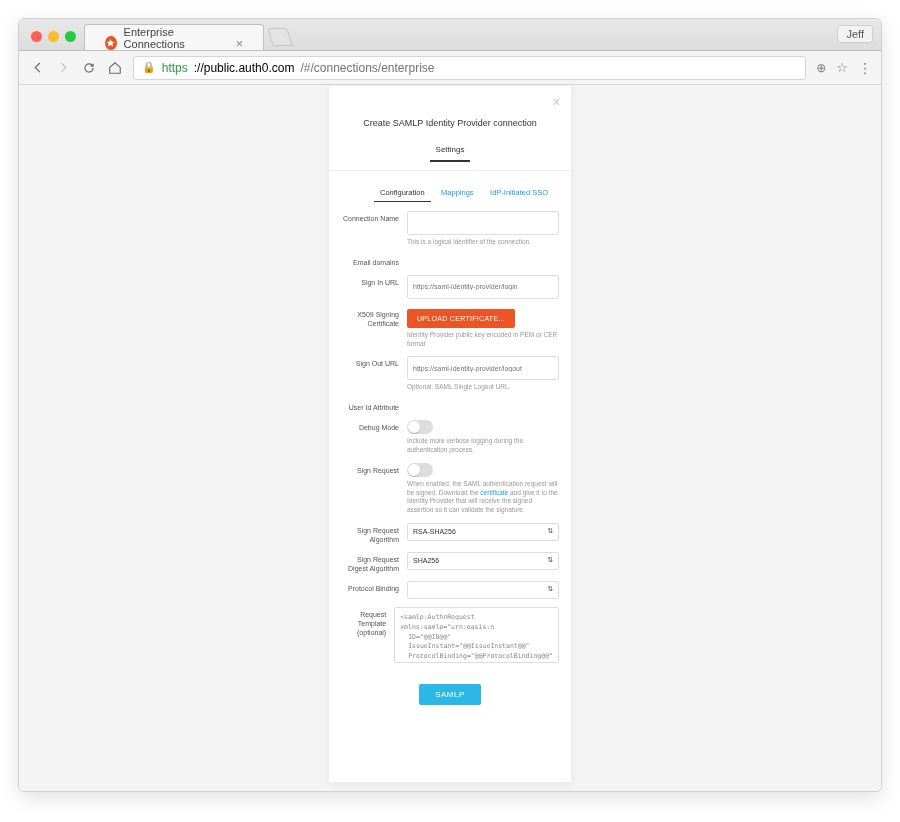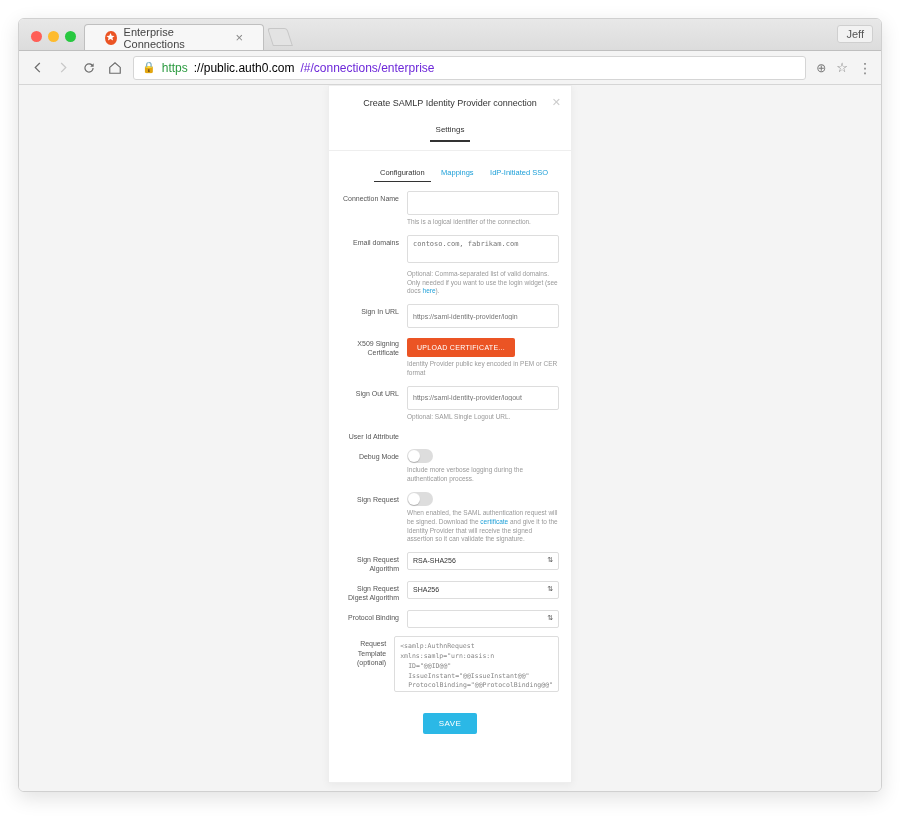--- a/index.html
+++ b/index.html
@@ -34,21 +34,21 @@
   .traffic-lights { display:flex; gap:6px; align-items:center; padding:8px 8px 8px 4px; }
   .traffic-lights span { width:11px; height:11px; border-radius:50%; display:block; }
   .tl-red{background:#ff5f57;} .tl-yellow{background:#febb2e;} .tl-green{background:#28c840;}
   .tab {
     background:#f7f7f7;
     border:1px solid #bfbfbf;
     border-bottom:none;
     border-radius:4px 4px 0 0;
     height:26px;
     display:flex;
-    align-items:center;
+    align-items:flex-end;
     padding:0 20px;
     font-size:11px;
     color:#444;
     gap:7px;
     max-width:180px;
   }
   .tab .favicon { width:14px;height:14px;border-radius:50%;background:#eb5424;display:flex;align-items:center;justify-content:center; }
   .tab .favicon svg{width:9px;height:9px;}
   .tab .close-x { margin-left:10px; color:#888; font-size:13px; line-height:1; }
   .newtab { width:20px;height:18px;margin-left:6px;margin-bottom:4px;border:1px solid #c7c7c7;border-radius:3px 3px 0 0;background:#e3e3e3;transform:skewX(18deg); }
@@ -60,42 +60,42 @@
     display:flex;
     align-items:center;
     padding:0 10px;
     gap:10px;
   }
   .nav-icn { width:16px;height:16px;color:#6b6b6b;display:flex;align-items:center;justify-content:center; }
   .nav-icn.disabled{color:#c7c7c7;}
   .omnibox { flex:1;background:#fff;border:1px solid #d5d5d5;border-radius:3px;height:24px;display:flex;align-items:center;padding:0 8px;font-size:12px;gap:6px; }
   .omnibox .lock{color:#2a9a3f;font-size:11px;}
   .omnibox .scheme{color:#2a9a3f;}
-  .omnibox .path{color:#6d28d9;}
+  .omnibox .path{color:#737373;}
   .right-icons{display:flex;gap:10px;align-items:center;color:#7a7a7a;}
   .viewport {
     flex:1;
     background:#f4f4f4;
     overflow:hidden;
     display:flex;
     justify-content:center;
     padding:0;
   }
   .modal {
     width:244px;
     background:#fff;
     border:1px solid #eee;
     box-shadow:0 2px 8px rgba(0,0,0,0.05);
     margin-top:0;
     height:698px;
     overflow:hidden;
     position:relative;
   }
   .modal-head { text-align:center; padding:12px 10px 6px; position:relative;}
-  .modal-head .title { font-size:9px; color:#333; font-weight:500;}
+  .modal-head .title { font-size:9px; color:#333; font-weight:500;margin-top:20px;}
   .modal-head .close { position:absolute; right:10px;top:10px;color:#ccc;font-size:11px;}
   .modal-subtabs { text-align:center; padding:4px 11px 8px; border-bottom:1px solid #eee;}
   .modal-subtabs span { font-size:8px; color:#333; padding:0 6px 6px; border-bottom:2px solid #333; display:inline-block;}
   .inner-tabs { text-align:center; padding:10px 0 8px;margin-left:28px; }
   .inner-tabs span { font-size:7.5px; padding:0 6px; }
   .inner-tabs .active{ color:#333; border-bottom:1px solid #333; padding-bottom:4px;}
   .inner-tabs .inactive{ color:#1fa0d8; }
   .form { padding:4px 12px 12px; }
   .row { display:flex; gap:8px; margin-bottom:8px; }
   .lbl { width:58px; text-align:right; font-size:7px; color:#555; line-height:1.3; padding-top:3px;}
@@ -200,26 +200,20 @@
         <div class="row">
           <div class="lbl">Connection Name</div>
           <div class="ctl">
             <input class="tinput" style="">
             <div class="help">This is a logical identifier of the connection.</div>
           </div>
         </div>
 
         <div class="row">
           <div class="lbl">Email domains</div>
-          <div class="ctl">
-            <textarea class="tarea" placeholder="contoso.com, fabrikam.com" style=""></textarea>
-            <div class="help">
-              <span>Optional: Comma-separated list of valid domains. Only needed if you want to use the login widget (see docs </span><a class="link">here</a><span>).</span>
-            </div>
-          </div>
         </div>
 
         <div class="row">
           <div class="lbl">Sign In URL</div>
           <div class="ctl">
             <input class="tinput" style="color: rgb(187, 187, 187);" placeholder="https://saml-identity-provider/login">
           </div>
         </div>
 
         <div class="row">
@@ -287,18 +281,18 @@
             <div class="codebox">
               <div>&lt;samlp:AuthnRequest xmlns:samlp="urn:oasis:n</div>
               <div style="padding-left:8px">ID="@@ID@@"</div>
               <div style="padding-left:8px">IssueInstant="@@IssueInstant@@"</div>
               <div style="padding-left:8px">ProtocolBinding="@@ProtocolBinding@@" V</div>
             </div>
           </div>
         </div>
 
         <div class="save-row">
-          <button class="btn-save">SAVE</button>
+          <button class="btn-save">SAMLP</button>
         </div>
       </div>
     </div>
   </div>
 </div>
 
 </body></html>

